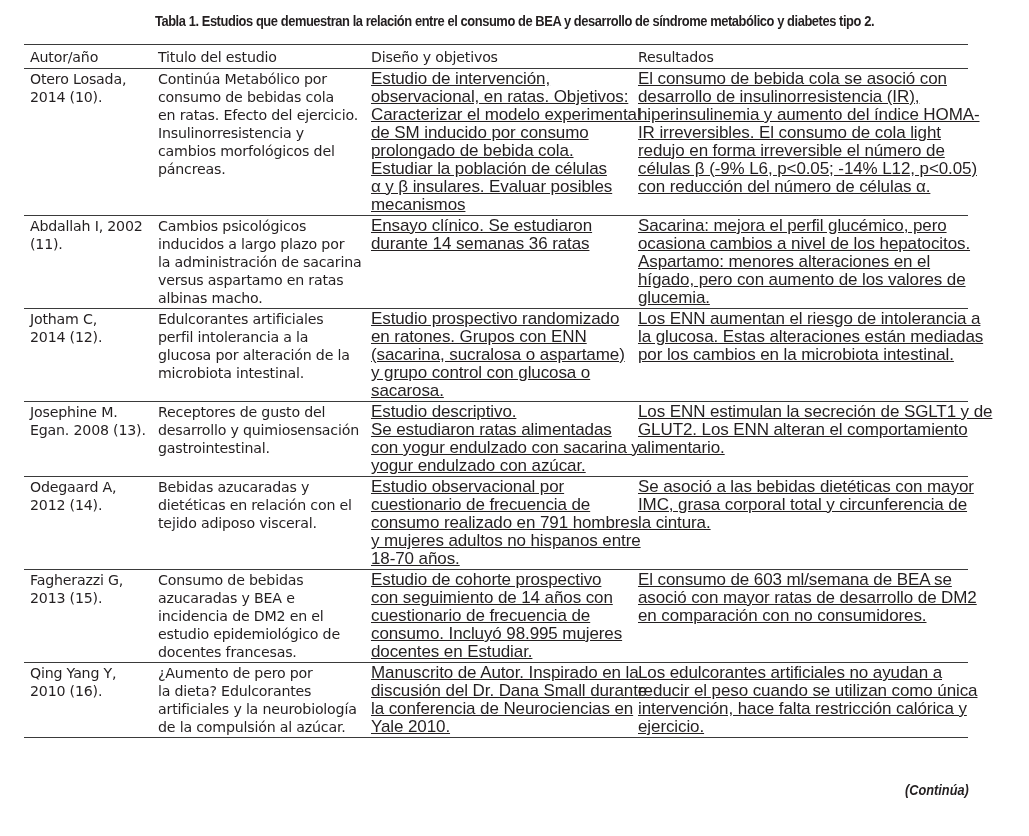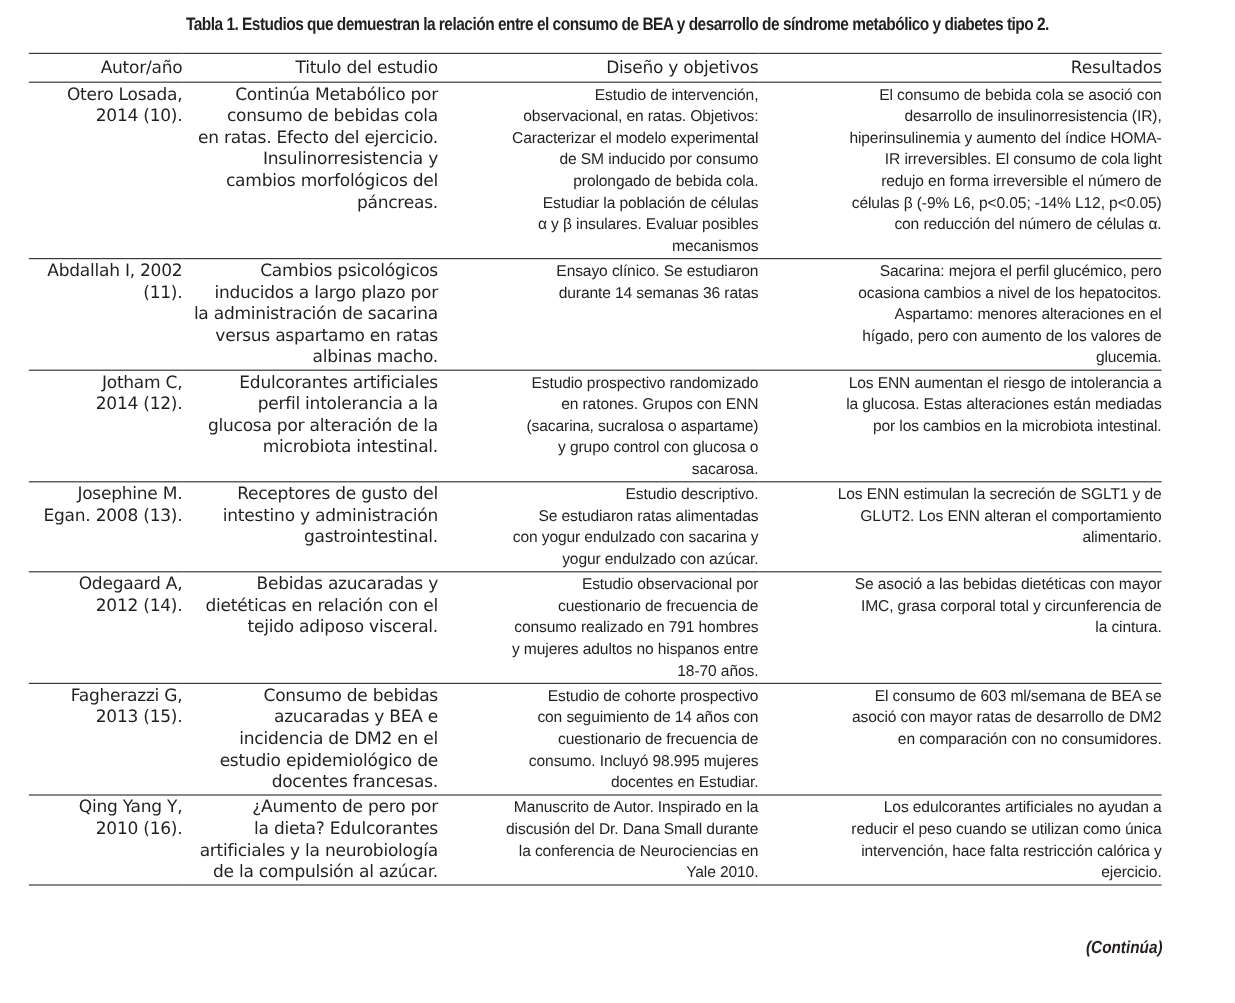--- a/index.html
+++ b/index.html
@@ -13,26 +13,26 @@
     position: absolute; top: 44px; left: 24px; width: 944px;
     border-collapse: collapse; table-layout: fixed;
     font-family: "DejaVu Sans", sans-serif; font-size: 14.2px; line-height: 18px;
     letter-spacing: -0.2px;
   }
   table.data col.c1 { width: 128px; }
   table.data col.c2 { width: 213px; }
   table.data col.c3 { width: 267px; }
   table.data col.c4 { width: 336px; }
   table.data th, table.data td {
-    text-align: right; vertical-align: top; padding: 1px 0 1px 6px; font-weight: normal;
+    text-align: left; vertical-align: top; padding: 1px 0 1px 6px; font-weight: normal;
   }
   table.data thead tr { border-top: 1.5px solid #3a3a3a; border-bottom: 1.5px solid #3a3a3a; }
   table.data tbody tr { border-bottom: 1.5px solid #3a3a3a; margin-top: 29px; }
   table.data th { padding-top: 3px; padding-bottom: 2px; }
-  table.data td.narrow { font-family: "Liberation Sans", sans-serif; font-size: 13px; letter-spacing: -0.1px; }
+  table.data td.narrow { font-family: "Liberation Sans", sans-serif; font-size: 17px; letter-spacing: -0.1px; text-decoration: underline; }
   .cell-line { display: block; white-space: nowrap; }
   .cont {
     position: absolute; top: 782px; left: 905px;
     font-family: "Liberation Sans", sans-serif; font-style: italic; font-weight: bold; font-size: 14.5px;
     transform: scaleX(0.88); transform-origin: left;
   }
 </style>
 </head>
 <body>
 
@@ -135,21 +135,21 @@
           <span class="cell-line">por los cambios en la microbiota intestinal.</span>
         </td>
       </tr>
       <tr>
         <td>
           <span class="cell-line">Josephine M.</span>
           <span class="cell-line">Egan. 2008 (13).</span>
         </td>
         <td>
           <span class="cell-line">Receptores de gusto del</span>
-          <span class="cell-line">intestino y administración</span>
+          <span class="cell-line">desarrollo y quimiosensación</span>
           <span class="cell-line">gastrointestinal.</span>
         </td>
         <td class="narrow">
           <span class="cell-line">Estudio descriptivo.</span>
           <span class="cell-line">Se estudiaron ratas alimentadas</span>
           <span class="cell-line">con yogur endulzado con sacarina y</span>
           <span class="cell-line">yogur endulzado con azúcar.</span>
         </td>
         <td class="narrow">
           <span class="cell-line">Los ENN estimulan la secreción de SGLT1 y de</span>

